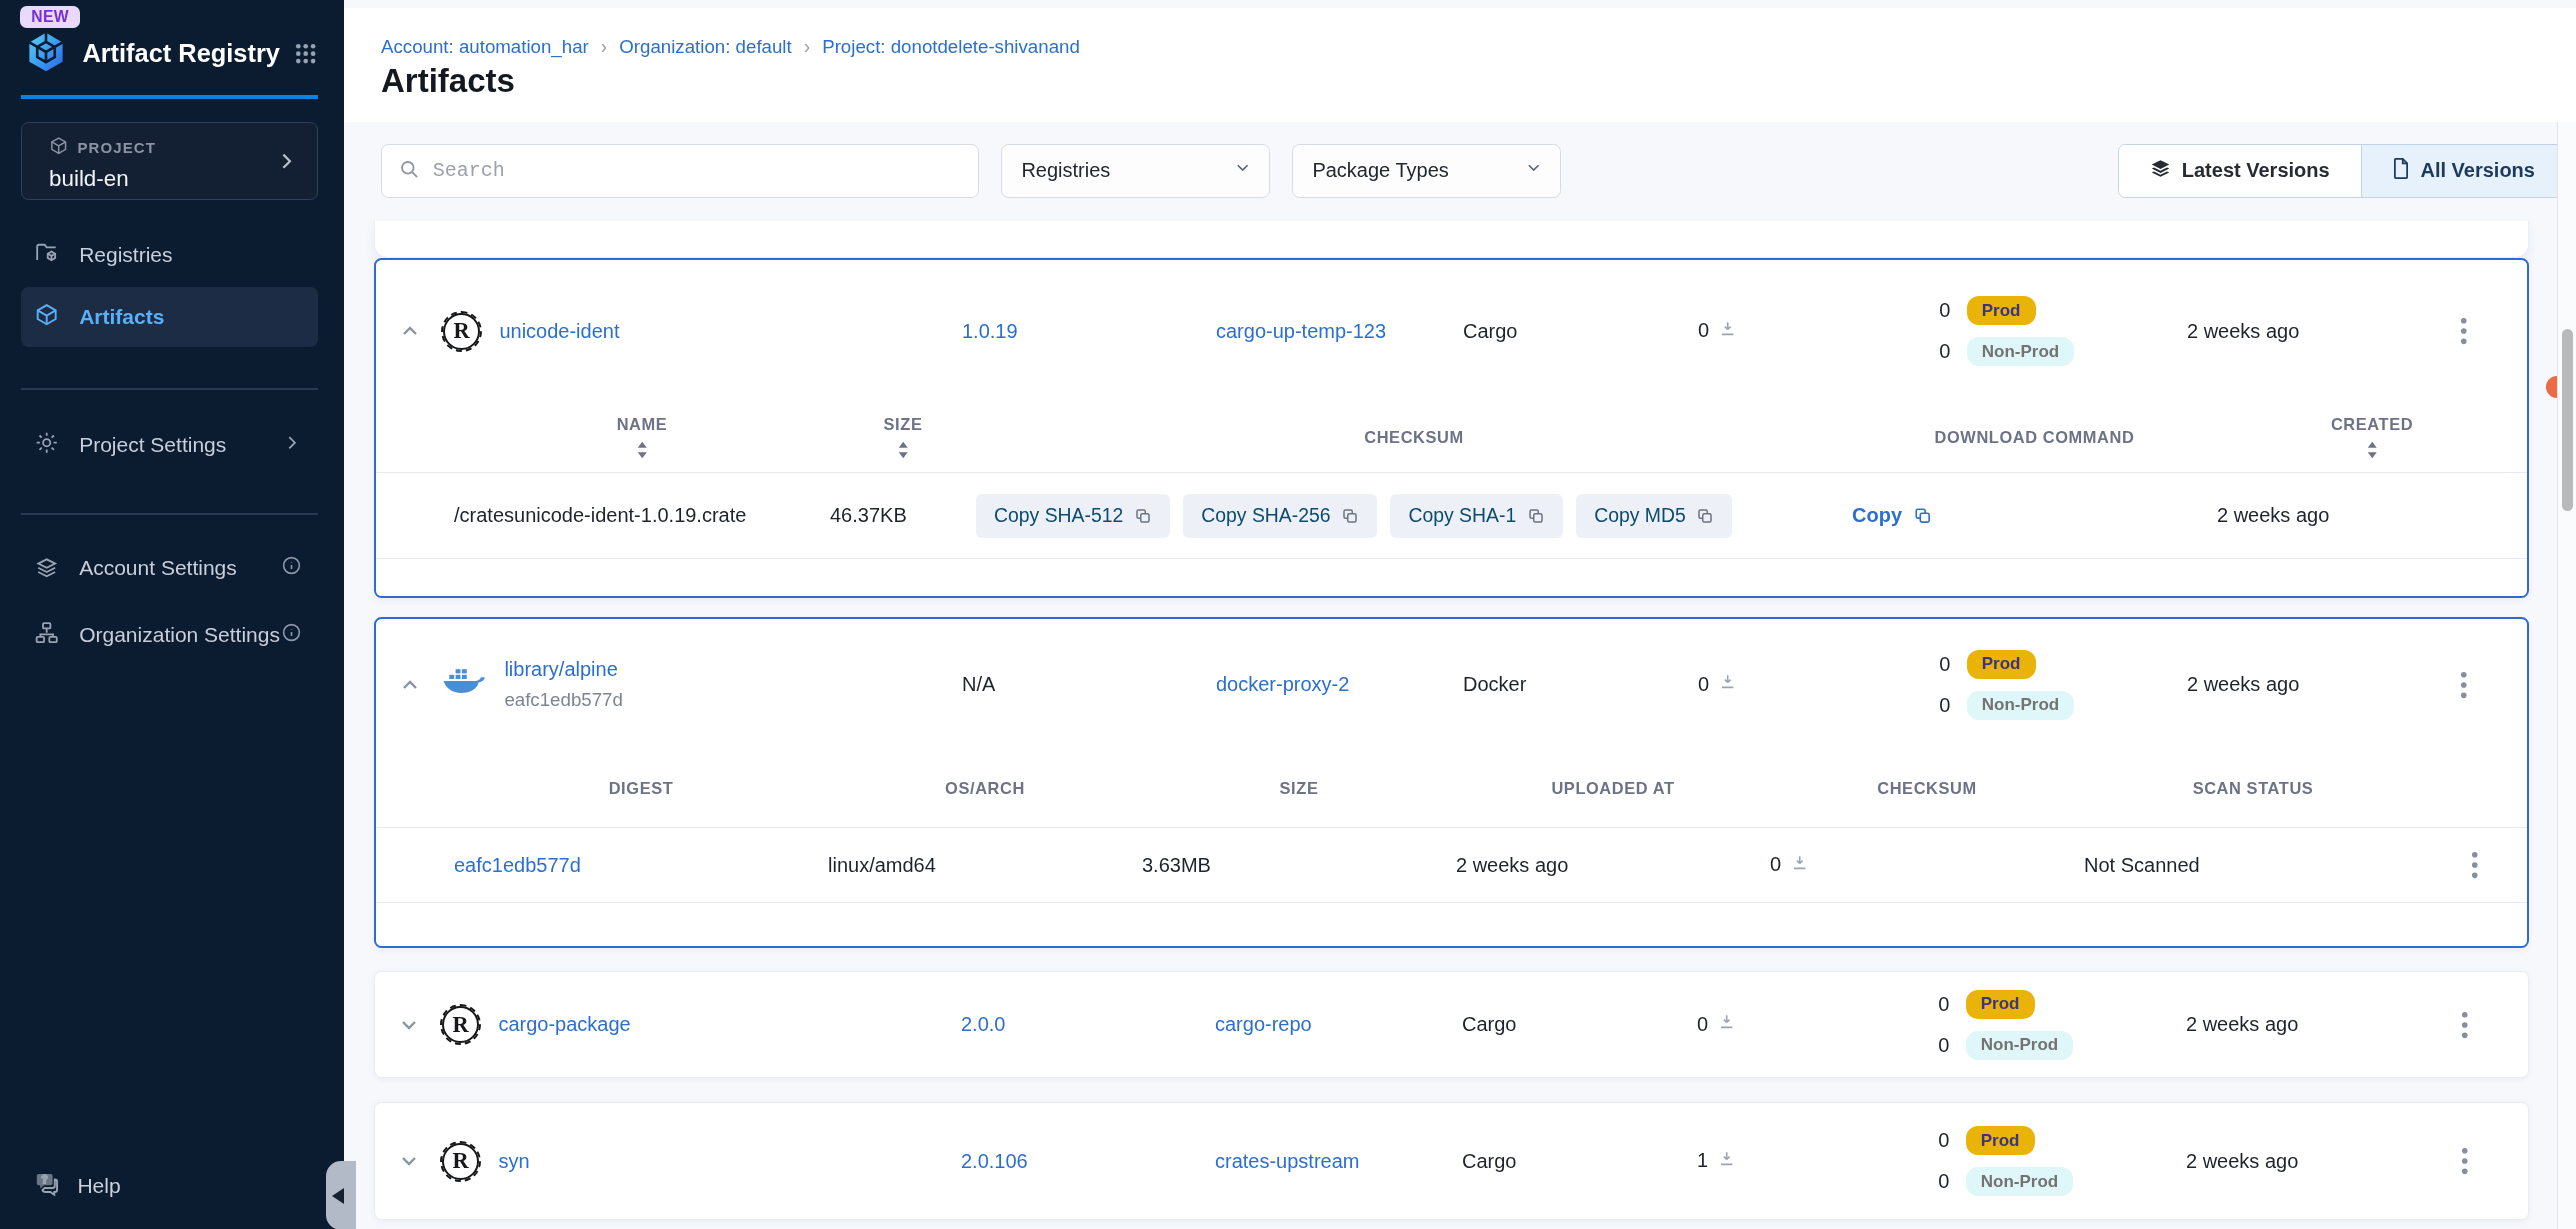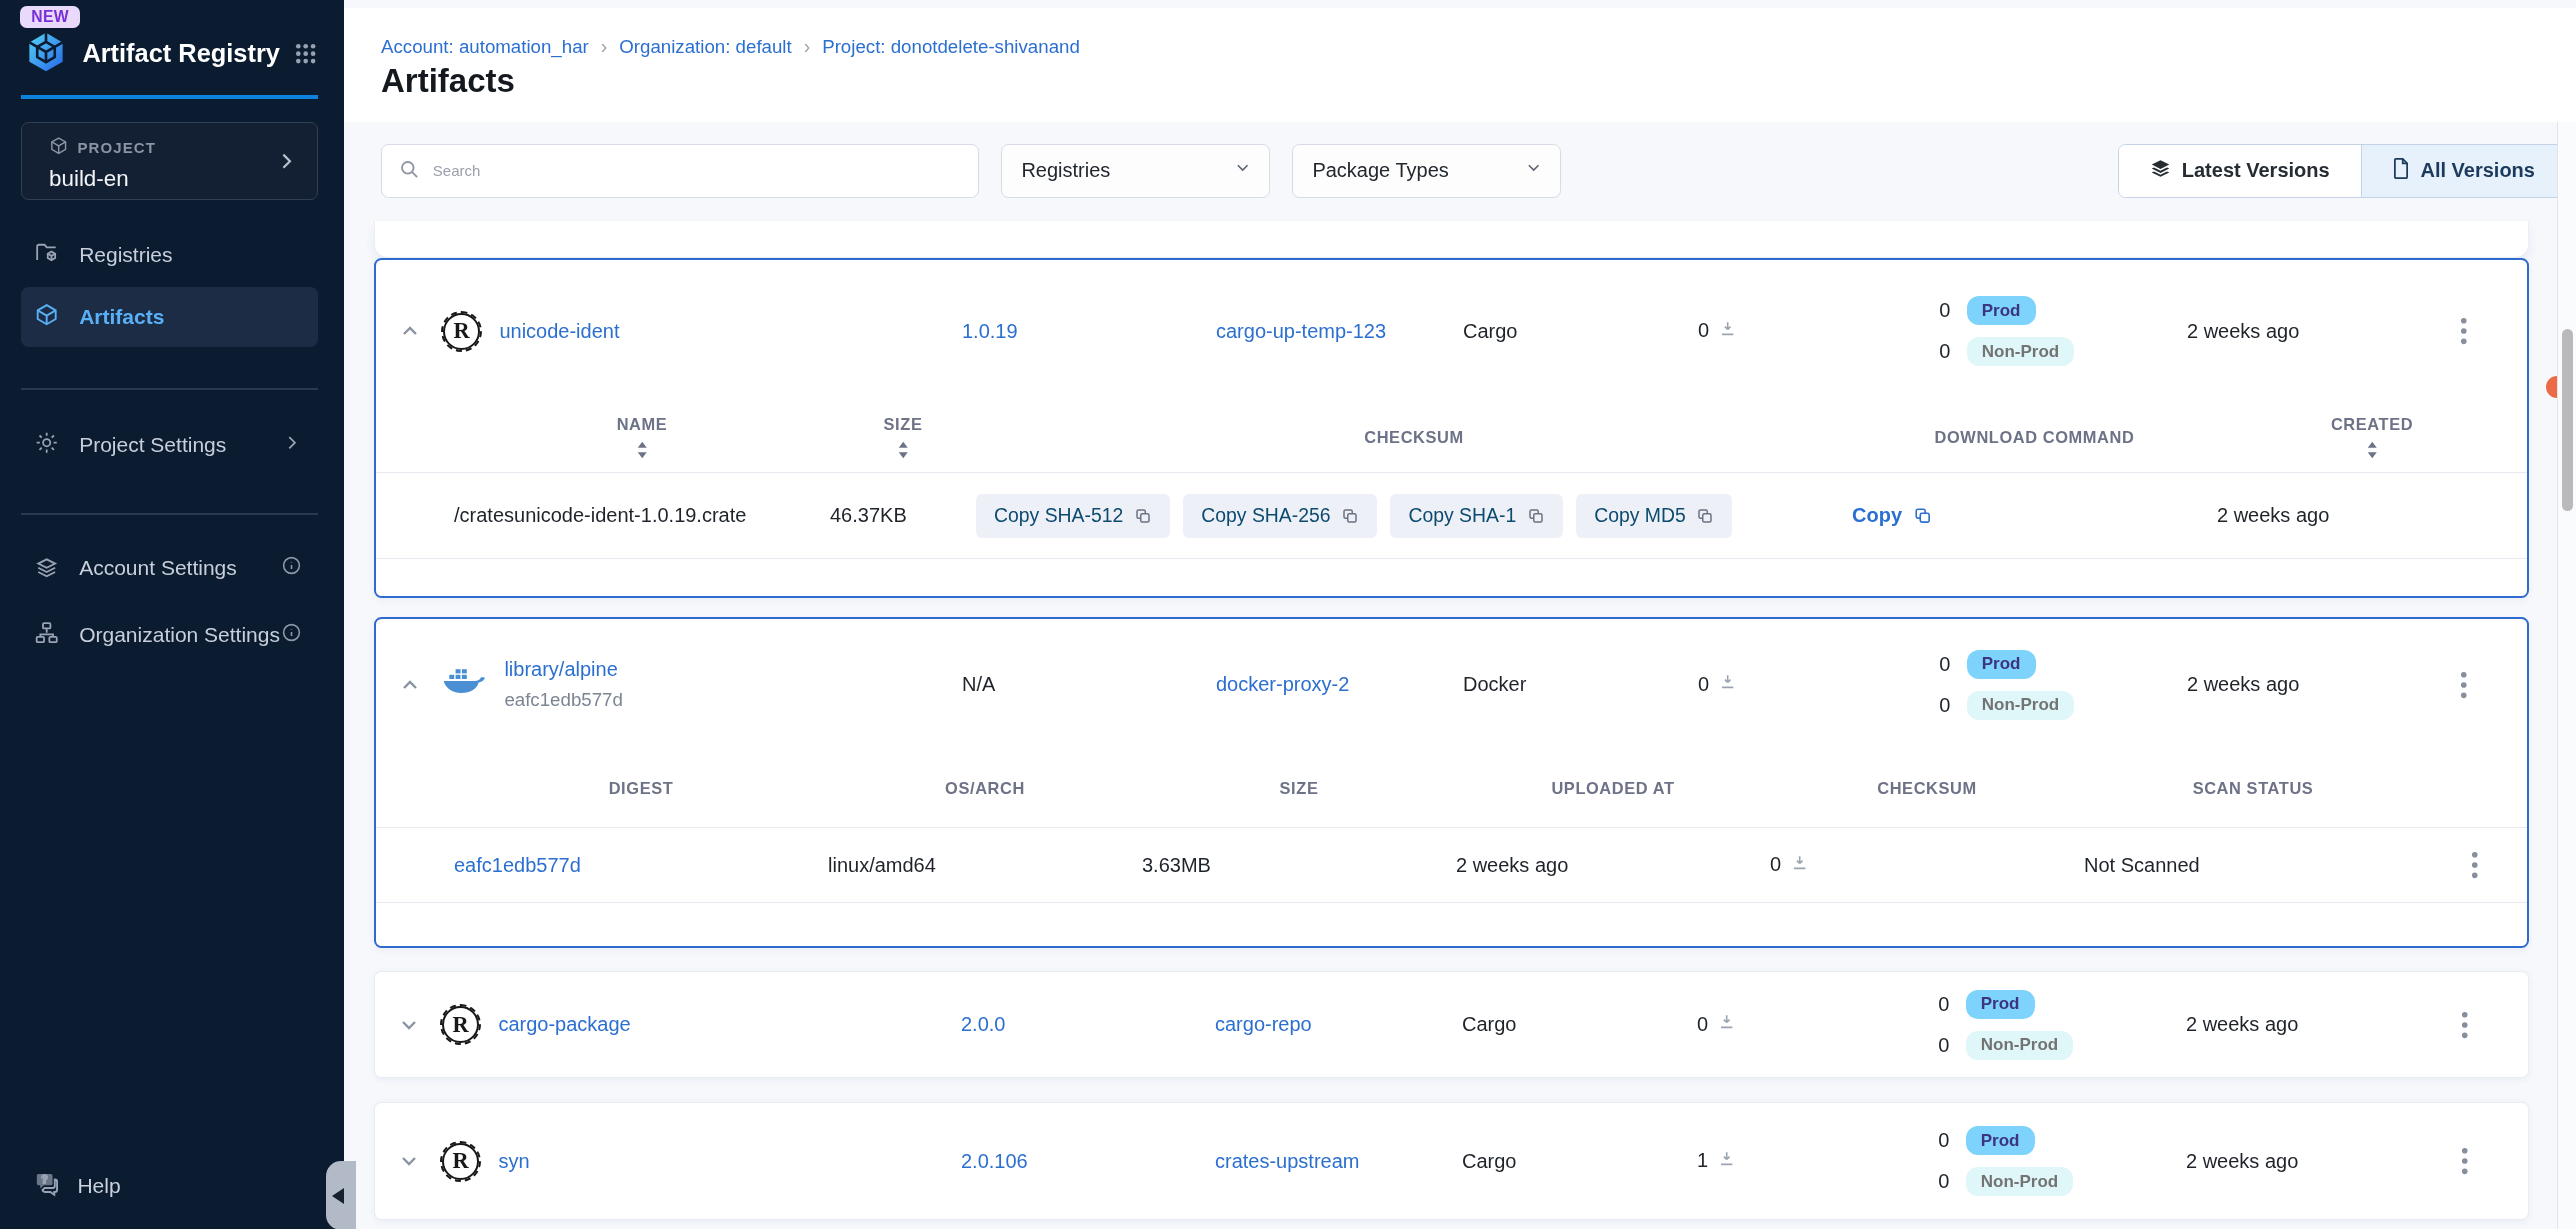--- a/index.html
+++ b/index.html
@@ -38,21 +38,21 @@
   .breadcrumb a { color:#2b6fd0; text-decoration:none; cursor:pointer; }
   .crumb-sep { color:#98a1ad; font-size:19.4px; }
   .page-title { position:absolute; left:37px; top:54px; font-size:33px; font-weight:700; color:#14191f; }
 
   .content { position:absolute; left:0; top:122px; width:2232px; height:1108px; background:#f6f8fc; }
 
   
   .toolbar { position:absolute; left:37px; top:21.7px; width:2167px; height:54px; }
   .search-box { position:absolute; left:0; top:0; width:598px; height:54px; background:#fff; border:1.5px solid #d7dbe3;
     border-radius:7.5px; display:flex; align-items:center; padding:0 16.4px; gap:12px; }
-  .search-box input { border:none; outline:none; font-size:15px; flex:1; color:#7f1d1d; font-family:Liberation Sans, sans-serif; background:transparent; }
+  .search-box input { border:none; outline:none; font-size:20px; flex:1; color:#7f1d1d; font-family:Liberation Mono, monospace; background:transparent; }
   .search-box input::placeholder { color:#9aa0ac; }
   .dropdown { position:absolute; top:0; width:269px; height:54px; background:#fdfdfe; border:1.5px solid #d7dbe3; border-radius:7.5px;
     display:flex; align-items:center; justify-content:space-between; padding:0 16.4px 0 19.4px; font-size:20px; color:#22272e; cursor:pointer; }
   .dd-registries { left:620px; }
   .dd-packages { left:911px; }
   .toggle-group { position:absolute; left:1737px; top:0; width:448px; height:54px; border:1.5px solid #c3d3e5; border-radius:7.5px;
     overflow:hidden; display:flex; background:#fff; }
   .toggle { display:flex; align-items:center; justify-content:center; gap:10.5px; font-size:20px; border:none; cursor:pointer;
     background:#fff; color:#262c33; font-weight:600; font-family:"Liberation Sans",sans-serif; }
   .toggle.left { width:243px; }
@@ -78,21 +78,21 @@
   .chev-btn, .kebab-btn { background:none; border:none; cursor:pointer; display:flex; align-items:center; justify-content:center; }
   .name-cell { gap:19.4px; }
   .link { color:#2b6fd0; text-decoration:none; cursor:pointer; font-size:20px; }
   .sub-id { color:#7c8593; font-size:18.7px; margin-top:7.5px; }
   .name-lines { display:flex; flex-direction:column; }
   .dl-cell { gap:9px; }
   .env-cell { flex-direction:column; align-items:flex-start; gap:12px; }
   .env-row { display:flex; align-items:center; gap:16.4px; }
   .env-num { font-size:20px; color:#1f242b; min-width:13.4px; text-align:right; }
   .badge { font-size:17px; font-weight:700; padding:4.5px 15px; border-radius:12px; }
-  .badge.prod { background:#7dd3fc; color:#3d3480; }
+  .badge.prod { background:#eab308; color:#3d3480; }
   .badge.nonprod { background:#dff7f9; color:#737373; }
   .kebab-cell { justify-content:center; }
 
   .rust-icon { width:37px; height:37px; border-radius:50%; border:2.2px solid #16181a; outline:2.2px dashed #16181a; outline-offset:0.7px;
     display:flex; align-items:center; justify-content:center; font-family:"Liberation Serif",serif; font-weight:700; font-size:22.4px; color:#16181a; flex:0 0 auto; }
 
   .sub-header, .sub-row { align-items:center; }
   .files-grid { display:grid; grid-template-columns:376px 146px 876px 365px 1fr; padding-left:78px; }
   .digest-grid { display:grid; grid-template-columns:374px 314px 314px 314px 314px 1fr 105px; padding-left:78px; }
   #card-unicode .sub-header { height:71px; border-bottom:1.5px solid #e6e9ef; }

